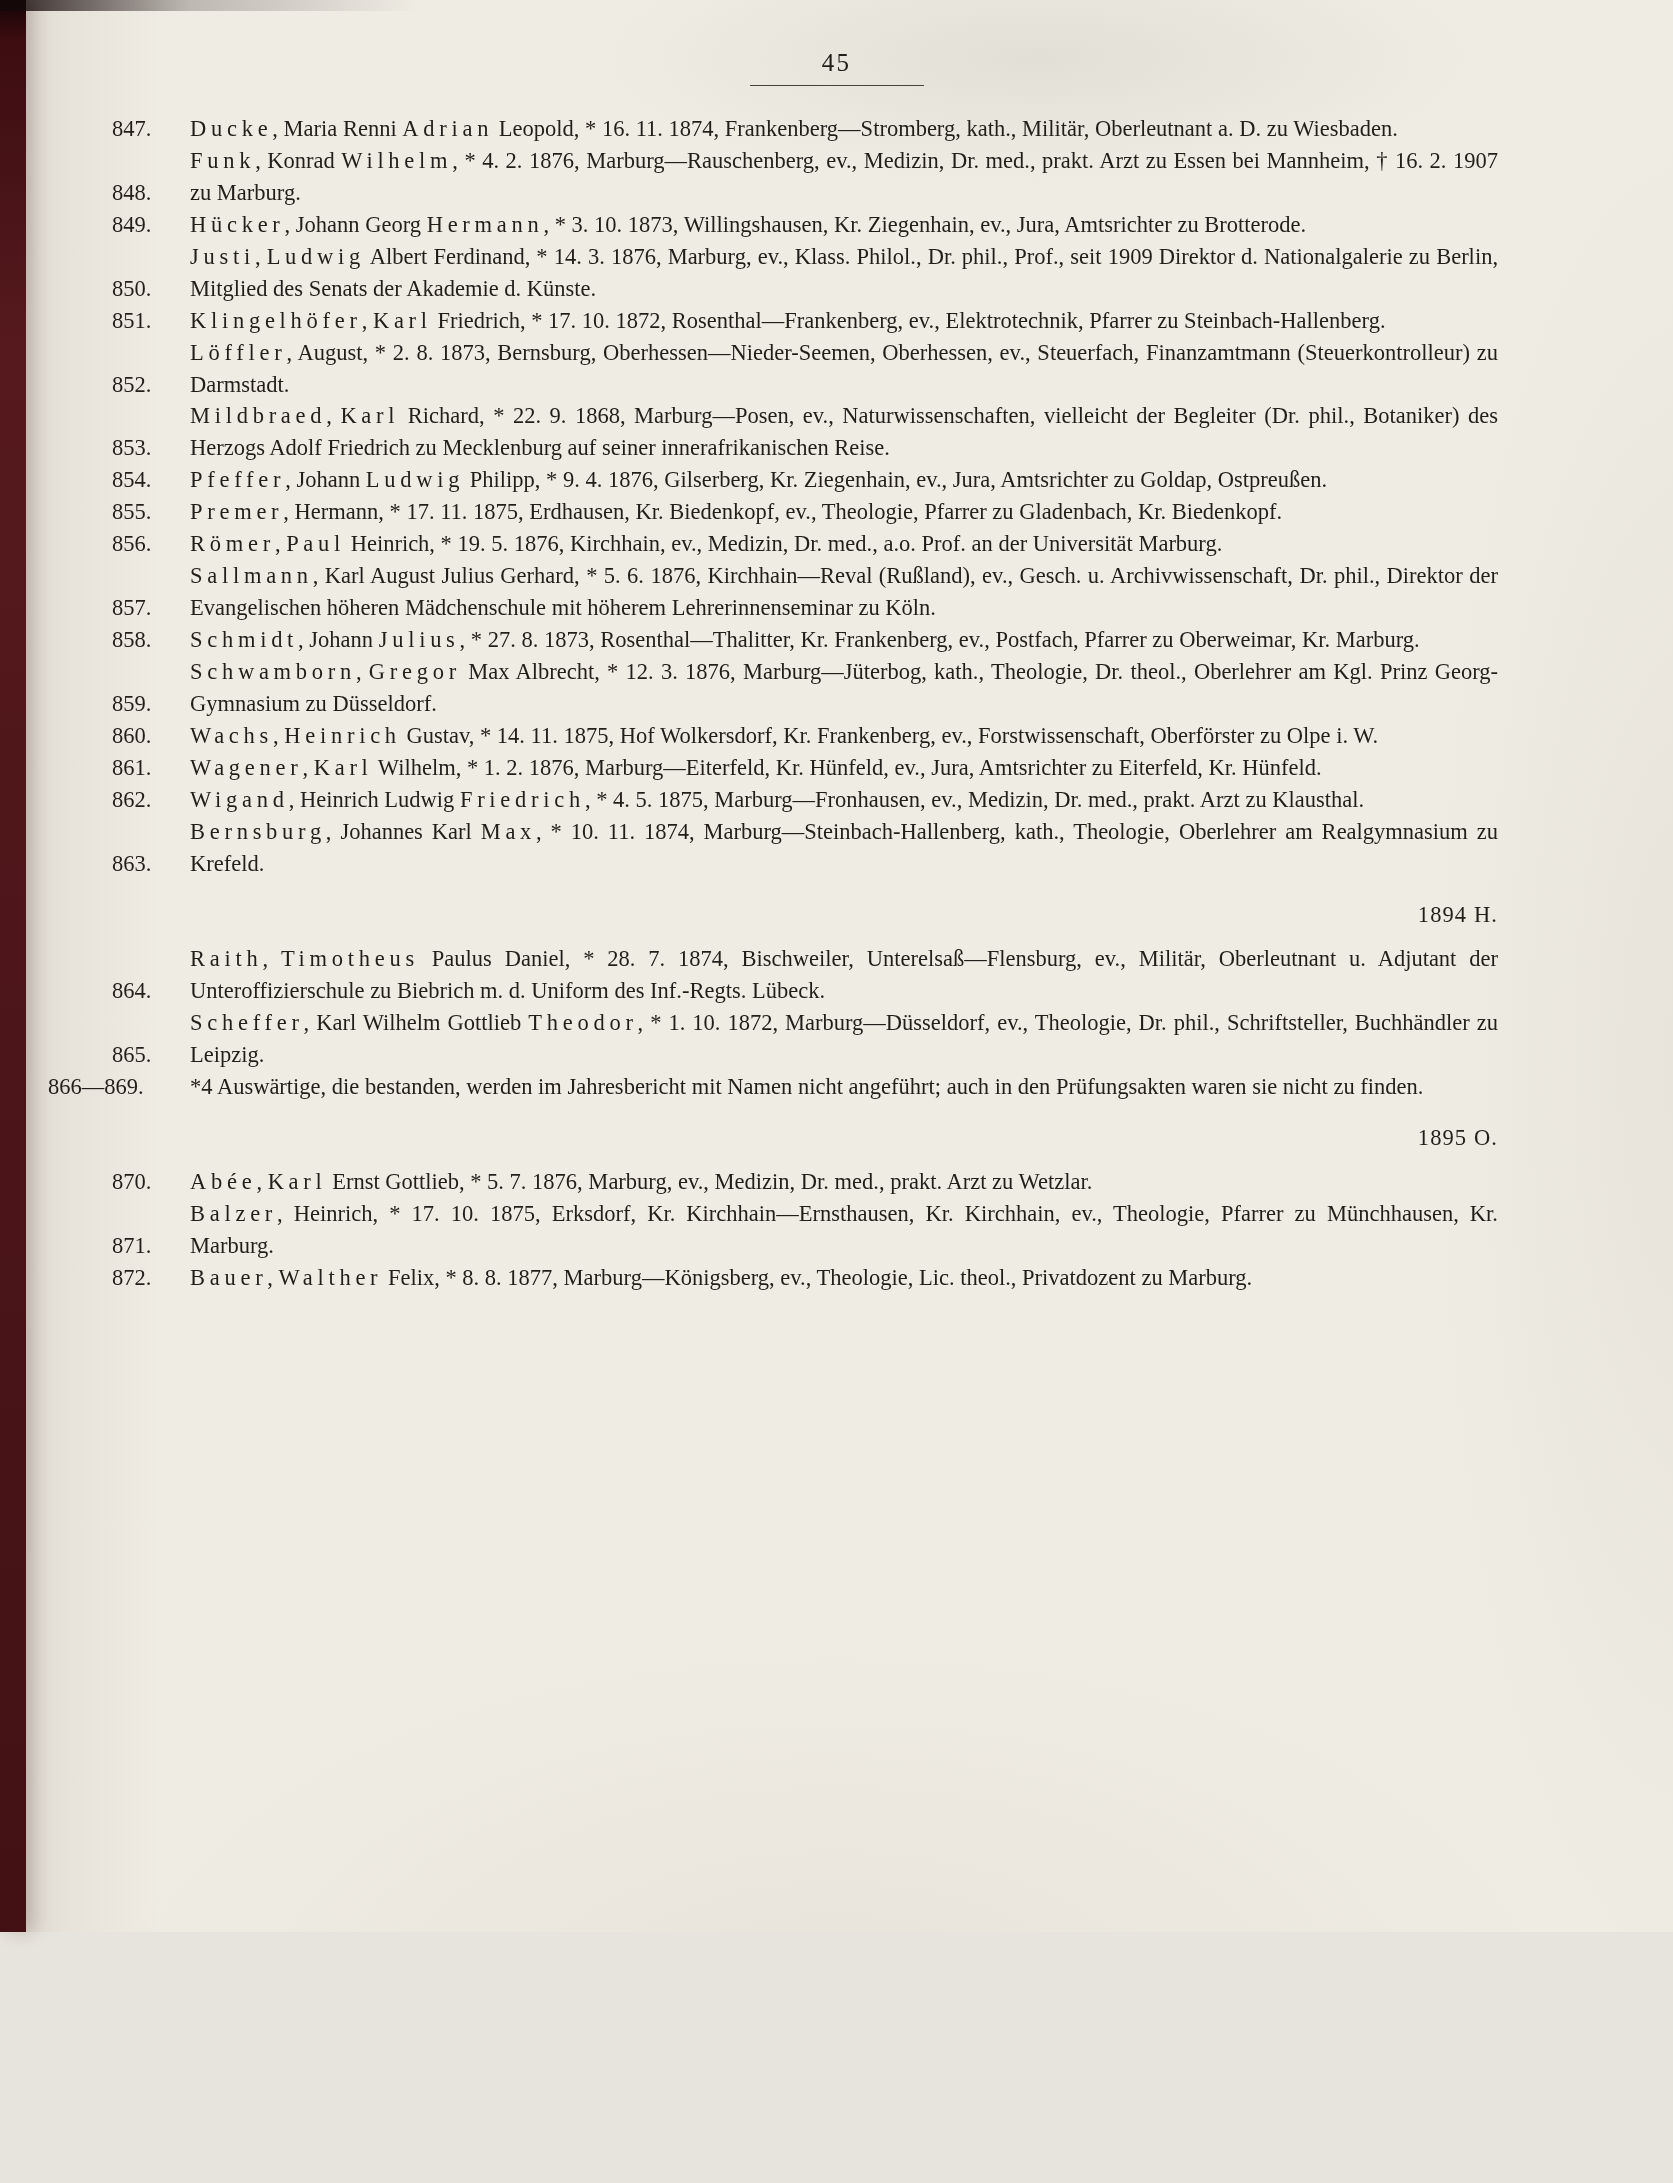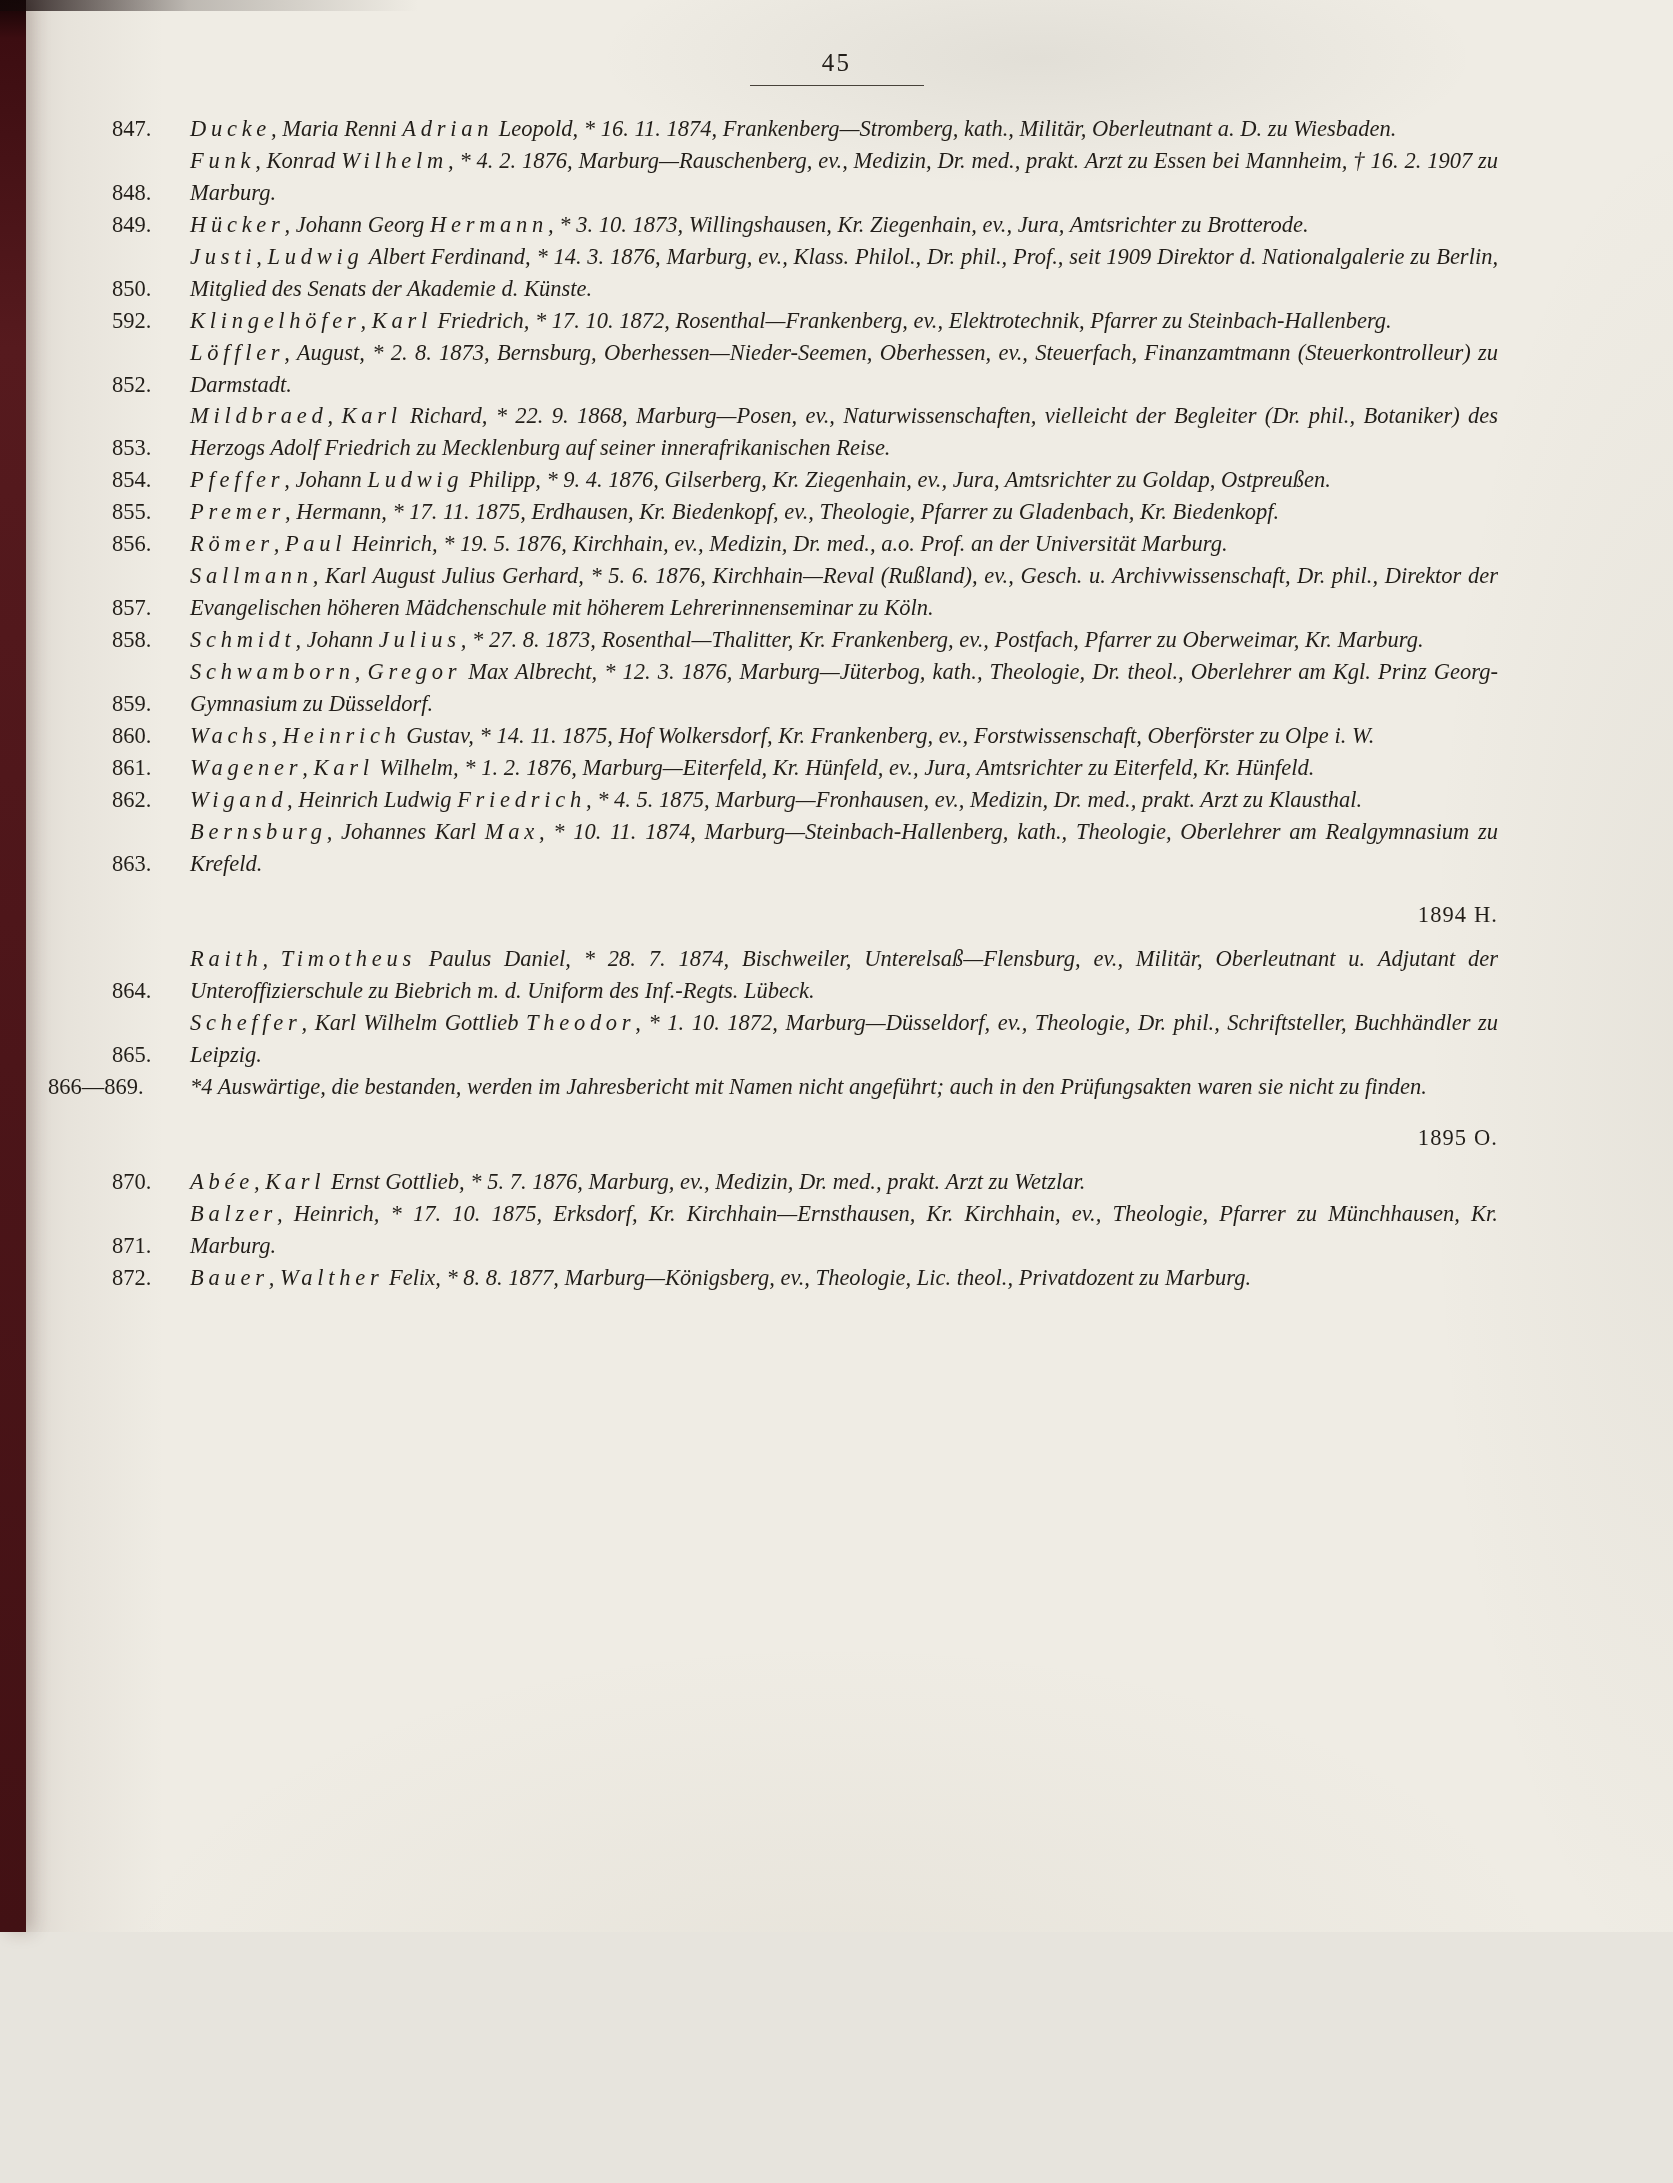--- a/index.html
+++ b/index.html
@@ -38,21 +38,21 @@
   .content { margin: 27px 175px 0 112px; }
 
   .entry {
     display: flex;
     align-items: flex-end;
     font-size: 22.5px;
     line-height: 1.42;
   }
   .num { flex: 0 0 78px; white-space: nowrap; }
   .num.wide { flex: 0 0 142px; margin-left: -64px; }
-  .body { flex: 1; text-align: justify; font-style: italic; }
+  .body { flex: 1; text-align: justify; }
   .sperr { letter-spacing: 0.21em; }
 
   .section-heading {
     text-align: right;
     font-size: 22.5px;
     letter-spacing: 1.1px;
     margin: 22.5px 0 15px;
   }
 </style>
 </head>
@@ -78,21 +78,21 @@
       </div>
       <div class="entry">
         <span class="num">849.</span>
         <span class="body"><span class="sperr">Hücker</span><span>, Johann Georg </span><span class="sperr">Hermann</span><span>, * 3. 10. 1873, Willingshausen, Kr. Ziegenhain, ev., Jura, Amtsrichter zu Brotterode.</span></span>
       </div>
       <div class="entry">
         <span class="num">850.</span>
         <span class="body"><span class="sperr">Justi</span><span>, </span><span class="sperr">Ludwig</span><span> Albert Ferdinand, * 14. 3. 1876, Marburg, ev., Klass. Philol., Dr. phil., Prof., seit 1909 Direktor d. Nationalgalerie zu Berlin, Mitglied des Senats der Akademie d. Künste.</span></span>
       </div>
       <div class="entry">
-        <span class="num">592.</span>
+        <span class="num">851.</span>
         <span class="body"><span class="sperr">Klingelhöfer</span><span>, </span><span class="sperr">Karl</span><span> Friedrich, * 17. 10. 1872, Rosenthal—Frankenberg, ev., Elektrotechnik, Pfarrer zu Steinbach-Hallenberg.</span></span>
       </div>
       <div class="entry">
         <span class="num">852.</span>
         <span class="body"><span class="sperr">Löffler</span><span>, August, * 2. 8. 1873, Bernsburg, Oberhessen—Nieder-Seemen, Oberhessen, ev., Steuerfach, Finanzamtmann (Steuerkontrolleur) zu Darmstadt.</span></span>
       </div>
       <div class="entry">
         <span class="num">853.</span>
         <span class="body"><span class="sperr">Mildbraed</span><span>, </span><span class="sperr">Karl</span><span> Richard, * 22. 9. 1868, Marburg—Posen, ev., Naturwissenschaften, vielleicht der Begleiter (Dr. phil., Botaniker) des Herzogs Adolf Friedrich zu Mecklenburg auf seiner innerafrikanischen Reise.</span></span>
       </div>

